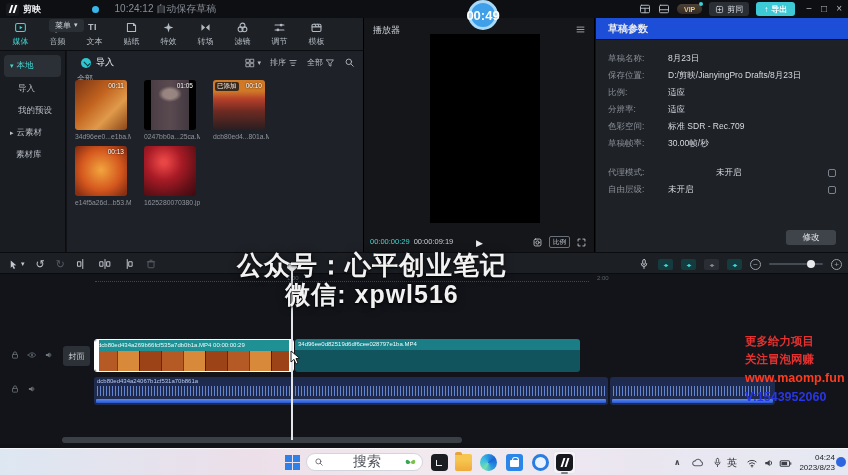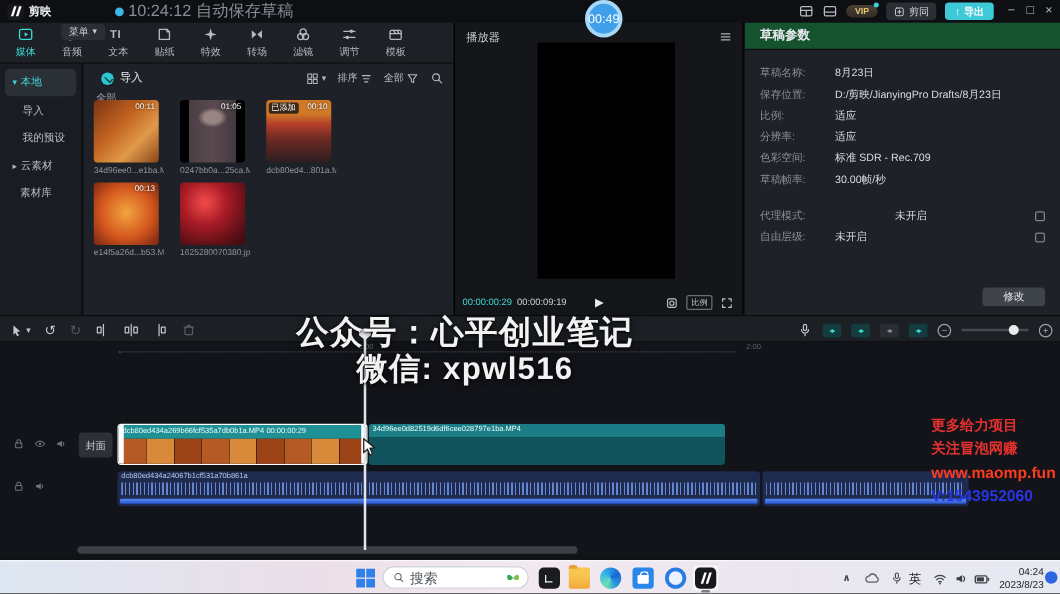--- a/index.html
+++ b/index.html
@@ -8,26 +8,26 @@
   .ic{fill:none;stroke:currentColor;stroke-width:1.3;stroke-linecap:round;stroke-linejoin:round;display:block;}
 
   
   .titlebar{position:absolute;left:0;top:0;width:848px;height:18px;background:#0e0f13;
     display:flex;align-items:center;padding:0 6px;box-sizing:border-box;gap:8px;z-index:20;}
   .logo{display:flex;align-items:center;gap:4px;font-size:9px;font-weight:bold;color:#f0f2f5;}
   .logo-mark{width:13px;height:13px;background:#17181d;border-radius:3px;position:relative;}
   .logo-mark i{position:absolute;width:2px;height:8px;background:#fff;top:2.5px;transform:skewX(-18deg);}
   .logo-mark i:first-child{left:4px;}.logo-mark i:last-child{left:8px;}
   .menu-btn{background:#2a2e35;border-radius:3px;font-size:8px;color:#c9cdd4;padding:1px 6px;display:flex;gap:3px;align-items:center;margin-top:32px;}
-  .autosave{display:flex;align-items:center;gap:4px;font-size:13px;color:#878d97;}
+  .autosave{display:flex;align-items:center;gap:16px;font-size:10px;color:#878d97;}
   .autosave .dot{width:7px;height:7px;border-radius:50%;background:#38b7e8;}
   .doc-title{position:absolute;left:388px;top:4px;font-size:9px;color:#d6dae0;}
   .rec-timer{position:absolute;left:468px;top:0px;width:30px;height:30px;border-radius:50%;
     background:#3f9fe8;border:3px solid #a9d9f8;box-sizing:border-box;display:flex;align-items:center;justify-content:center;
-    color:#fff;font-size:10px;font-weight:normal;z-index:60;}
+    color:#fff;font-size:13px;font-weight:bold;z-index:60;}
   .tb-right{margin-left:auto;display:flex;align-items:center;gap:7px;}
   .tb-icon{color:#b4b9c1;}
   .vip{background:linear-gradient(#4a4036,#332b24);color:#e9c477;font-size:7px;font-weight:bold;
     padding:1.5px 7px;border-radius:8px;position:relative;}
   .vip::after{content:"";position:absolute;right:-1px;top:-2px;width:4px;height:4px;border-radius:50%;background:#39d3d8;}
   .pill-btn{background:#2a2e35;border-radius:3px;font-size:8px;color:#d4d8de;padding:1.5px 6px;display:flex;gap:3px;align-items:center;}
   .export-btn{background:#3ec9d6;border-radius:3px;font-size:8px;font-weight:bold;color:#fff;padding:1.5px 8px;display:flex;gap:3px;align-items:center;}
   .winctl{display:flex;gap:9px;color:#b3b7bf;font-size:10px;margin-left:4px;}
   .winctl span{line-height:18px;}
 
@@ -77,21 +77,21 @@
   .pl-video{position:absolute;left:66px;top:16px;width:110px;height:189px;background:#000;}
   .pl-times{position:absolute;left:6px;bottom:6px;font-size:7.5px;display:flex;gap:4px;}
   .pl-cur{color:#3fd8d4;}
   .pl-tot{color:#c9cdd4;}
   .pl-play{position:absolute;left:112px;bottom:4px;color:#e9ebee;font-size:9px;}
   .pl-right{position:absolute;right:7px;bottom:4px;display:flex;align-items:center;gap:6px;color:#bfc4cb;}
   .ratio-btn{border:1px solid #6a707a;border-radius:2px;font-size:6.5px;padding:0.5px 3px;color:#c6cbd2;}
 
   
   .inspector{position:absolute;left:596px;top:18px;width:252px;height:234px;background:#1e2126;box-sizing:border-box;}
-  .insp-head{height:21px;background:#14532d;border-bottom:1px solid #101114;font-size:10px;font-weight:bold;color:#e9ebef;
+  .insp-head{height:21px;background:#1d4ed8;border-bottom:1px solid #101114;font-size:10px;font-weight:bold;color:#e9ebef;
     line-height:21px;padding-left:12px;}
   .insp-row{margin:0 12px;height:17px;display:flex;align-items:center;position:relative;}
   .insp-row.first{margin-top:10px;}
   .insp-row.gap{margin-top:12px;gap:48px;}
   .f-label{width:60px;color:#8b9099;font-size:8.5px;flex:none;}
   .f-value{color:#d8dce2;font-size:8.5px;white-space:nowrap;}
   .info-ic{margin-left:auto;width:8px;height:8px;border:1px solid #7d838c;border-radius:2px;box-sizing:border-box;}
   .modify-btn{position:absolute;right:12px;bottom:7px;width:50px;height:15px;background:#3f444b;border-radius:3px;
     font-size:8.5px;color:#e3e6eb;display:flex;align-items:center;justify-content:center;}
 
@@ -152,21 +152,21 @@
   .promo .b{color:#2936e8;font-size:12.5px;font-weight:bold;}
 
   
   .taskbar{position:absolute;left:0;bottom:0;width:848px;height:27px;z-index:40;
     background:linear-gradient(90deg,#dde7f2,#ecdfe9 30%,#f2e9ef 50%,#eae6f0 75%,#e6e9f2);
     border-top:1px solid rgba(255,255,255,.65);box-sizing:border-box;}
   .winlogo{position:absolute;left:285px;top:6px;width:15px;height:15px;display:grid;grid-template-columns:7px 7px;grid-template-rows:7px 7px;gap:1px;}
   .winlogo i{background:#2f81e8;}
   .tb-search{position:absolute;left:306px;top:4px;width:117px;height:18px;background:#fff;border:1px solid #d2d5dc;border-radius:10px;
     display:flex;align-items:center;box-sizing:border-box;padding:0 5px 0 7px;gap:4px;}
-  .tb-search span{font-size:11px;color:#51555d;}
+  .tb-search span{font-size:14px;color:#51555d;margin-left:25px;}
   .tb-search .leaf{margin-left:auto;}
   .tico{position:absolute;top:5px;width:17px;height:17px;border-radius:4px;}
   .ico-black{left:431px;background:#1b1c21;position:absolute;}
   .ico-black i{position:absolute;left:5px;top:6px;width:5px;height:5px;border-left:1.5px solid #eee;border-bottom:1.5px solid #eee;}
   .ico-folder{left:455px;background:linear-gradient(#f6c64e 35%,#f0a93c);border-radius:2px;position:absolute;}
   .ico-folder::before{content:"";position:absolute;left:0;top:-2px;width:7px;height:3px;background:#e8a23c;border-radius:2px 2px 0 0;}
   .ico-edge{left:480px;border-radius:50%;background:conic-gradient(from 210deg,#6ee0b0,#35b6e8 28%,#1a66d6 58%,#2a9ae0 82%,#6ee0b0);position:absolute;}
   .ico-store{left:506px;background:#2a86e8;position:absolute;border-radius:3px;}
   .ico-store .bag{position:absolute;left:4px;top:6px;width:9px;height:7px;background:#fff;border-radius:1px;}
   .ico-store .hdlb{position:absolute;left:6px;top:3px;width:5px;height:3px;border:1px solid #fff;border-bottom:none;border-radius:3px 3px 0 0;}

